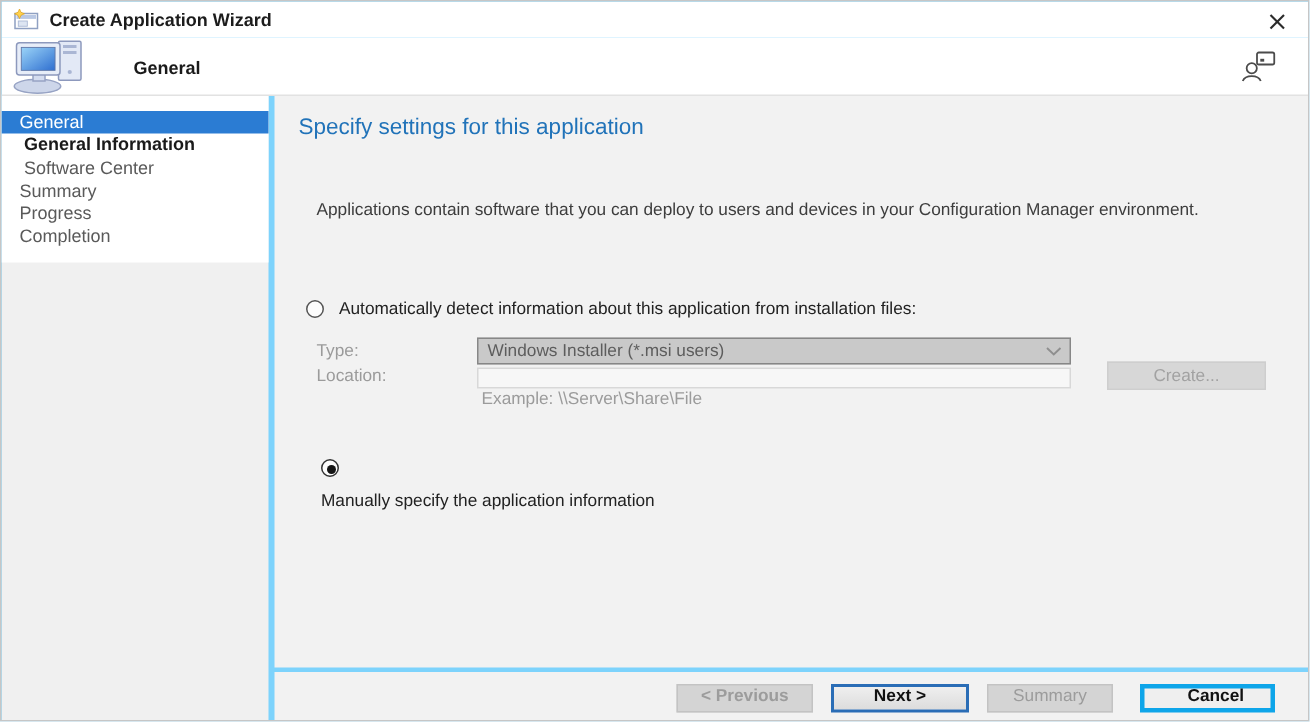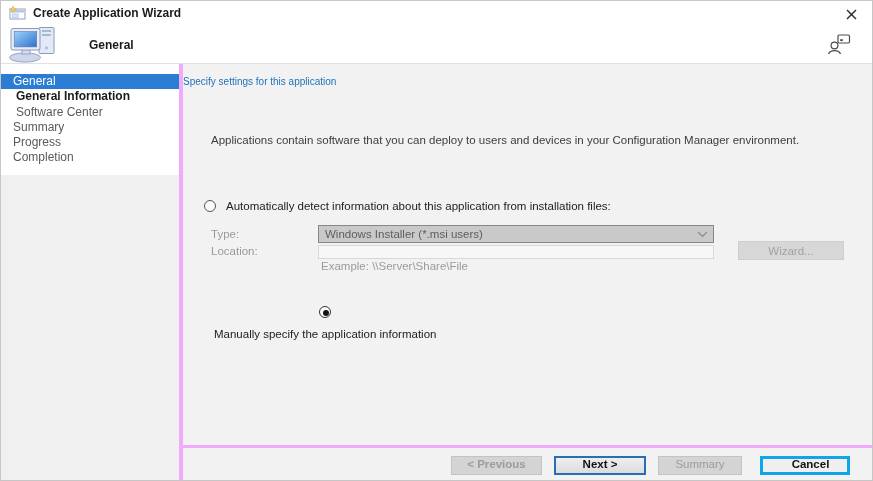--- a/index.html
+++ b/index.html
@@ -1,19 +1,19 @@
 <!DOCTYPE html>
 <html><head>
 <meta charset="utf-8">
 <style>
   * { margin:0; padding:0; box-sizing:border-box; }
   html,body { background:#fff; }
   body { font-family:"Liberation Sans", sans-serif; }
 
-  .window { position:relative; width:873px; height:481px; background:#f0abfc;
+  .window { position:relative; width:873px; height:481px; background:#7dd3fc;
             border:1px solid #c6c6c6; overflow:hidden; }
 
   
   .titlebar { position:absolute; left:0; top:0; width:100%; height:24px; background:#fff;
               display:flex; align-items:center; }
   .title-icon { margin-left:8px; width:17px; height:14px; flex:none; }
   .title-text { margin-left:7px; font-size:12px; font-weight:600; color:#1c1c1c; }
   .close-btn { position:absolute; right:13px; top:5px; width:16px; height:16px;
                display:flex; align-items:center; justify-content:center; cursor:pointer; }
 
@@ -28,24 +28,24 @@
   .left-col { position:absolute; left:0; top:63px; width:178px; height:418px; background:#f0f0f0; }
   .nav { position:absolute; left:0; top:63px; width:178px; background:#ffffff; padding:10px 0 9px 0; }
   .nav-item { height:15.3px; line-height:15.3px; font-size:12px; color:#5a5a5a;
               padding-left:12px; white-space:nowrap; cursor:default; }
   .nav-item.indent { padding-left:15px; }
   .nav-item.selected { background:#2b7cd3; color:#ffffff; }
   .nav-item.bold { font-weight:bold; color:#1a1a1a; }
 
   
   .main { position:absolute; left:182px; top:63px; width:691px; height:381px; background:#f2f2f2; }
-  .heading { position:absolute; left:0; top:12px; font-size:10px; color:#2173b9; }
+  .heading { position:absolute; left:16px; top:12px; font-size:15px; color:#2173b9; }
   .desc { position:absolute; left:28px; top:70px; font-size:11.5px; line-height:13px; color:#3d3d3d; }
 
-  .radio-row { position:absolute; display:flex; align-items:center; gap:10px;
+  .radio-row { position:absolute; display:flex; align-items:flex-start; gap:10px;
                font-size:11.5px; color:#222; cursor:default; }
   .radio-row.auto   { left:21px; top:136px; }
   .radio-row.manual { left:31px; top:242px;flex-direction:column; }
   .radio { width:12px; height:12px; border-radius:50%; border:1px solid #555;
            background:#fcfcfc; position:relative; flex:none; }
   .radio.checked { border-color:#333; }
   .radio.checked::after { content:""; position:absolute; left:2.5px; top:2.5px;
                           width:6px; height:6px; border-radius:50%; background:#141414; }
 
   .field-label { position:absolute; font-size:11.5px; color:#9b9b9b; }
@@ -155,21 +155,21 @@
       <span>Windows Installer (*.msi users)</span>
       <svg class="chev" width="11" height="7" viewBox="0 0 11 7" fill="none">
         <polyline points="1,1 5.5,5.3 10,1" stroke="#8f8f8f" stroke-width="1.3"></polyline>
       </svg>
     </div>
 
     <span class="field-label lbl-location">Location:</span>
     <input class="location-input" readonly="" value="" style="">
     <span class="example">Example: \\Server\Share\File</span>
 
-    <button class="browse-btn">Wizard...</button>
+    <button class="browse-btn">Create...</button>
 
     <div class="radio-row manual">
       <span class="radio checked"></span>
       <span>Manually specify the application information</span>
     </div>
   </div>
 
   <div class="footer">
     <button class="btn btn-previous disabled">&lt; Previous</button>
     <button class="btn btn-next">Next &gt;</button>

